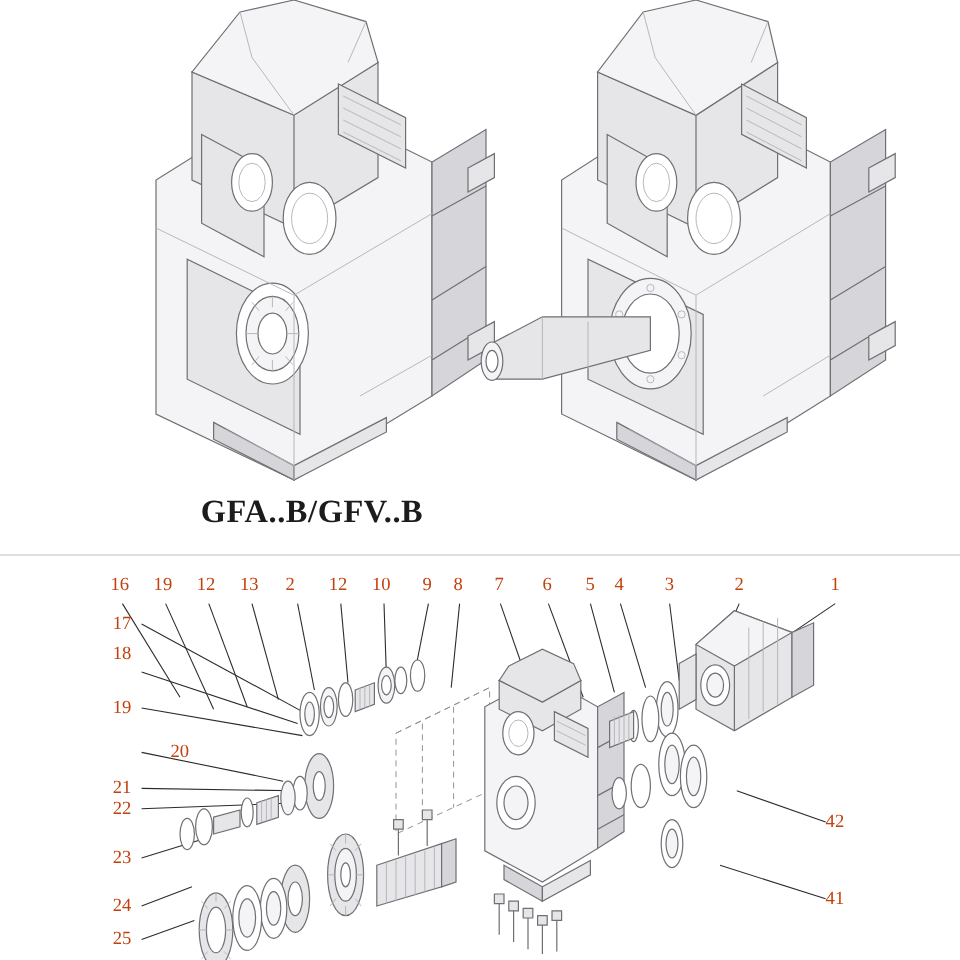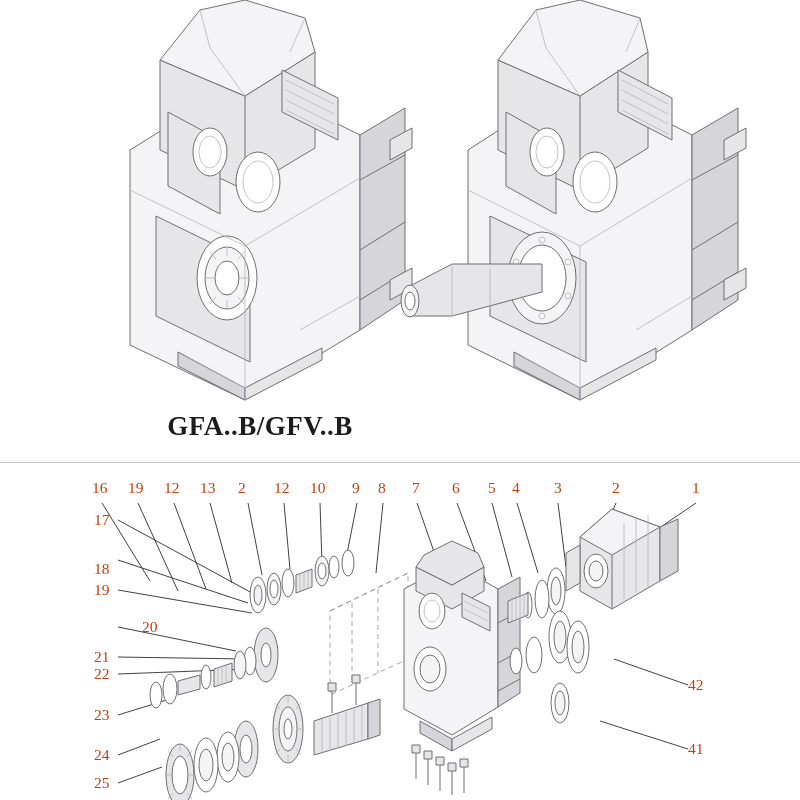--- a/index.html
+++ b/index.html
@@ -348,21 +348,21 @@
     <div class="callout-num" style="left:378px; top:17px;">8</div>
     <div class="callout-num" style="left:412px; top:17px;">7</div>
     <div class="callout-num" style="left:452px; top:17px;">6</div>
     <div class="callout-num" style="left:488px; top:17px;">5</div>
     <div class="callout-num" style="left:512px; top:17px;">4</div>
     <div class="callout-num" style="left:554px; top:17px;">3</div>
     <div class="callout-num" style="left:612px; top:17px;">2</div>
     <div class="callout-num" style="left:692px; top:17px;">1</div>
 
     <div class="callout-num" style="left:94px; top:49px;">17</div>
-    <div class="callout-num" style="left:94px; top:98px;">18</div>
+    <div class="callout-num" style="left:94px; top:74px;">18</div>
     <div class="callout-num" style="left:94px; top:119px;">19</div>
     <div class="callout-num" style="left:94px; top:156px;margin-left:48px;">20</div>
     <div class="callout-num" style="left:94px; top:186px;text-align:center;">21</div>
     <div class="callout-num" style="left:94px; top:203px;">22</div>
     <div class="callout-num" style="left:94px; top:244px;">23</div>
     <div class="callout-num" style="left:94px; top:284px;">24</div>
     <div class="callout-num" style="left:94px; top:312px;">25</div>
 
     <div class="callout-num" style="left:688px; top:214px;text-align:center;">42</div>
     <div class="callout-num" style="left:688px; top:278px;">41</div>

